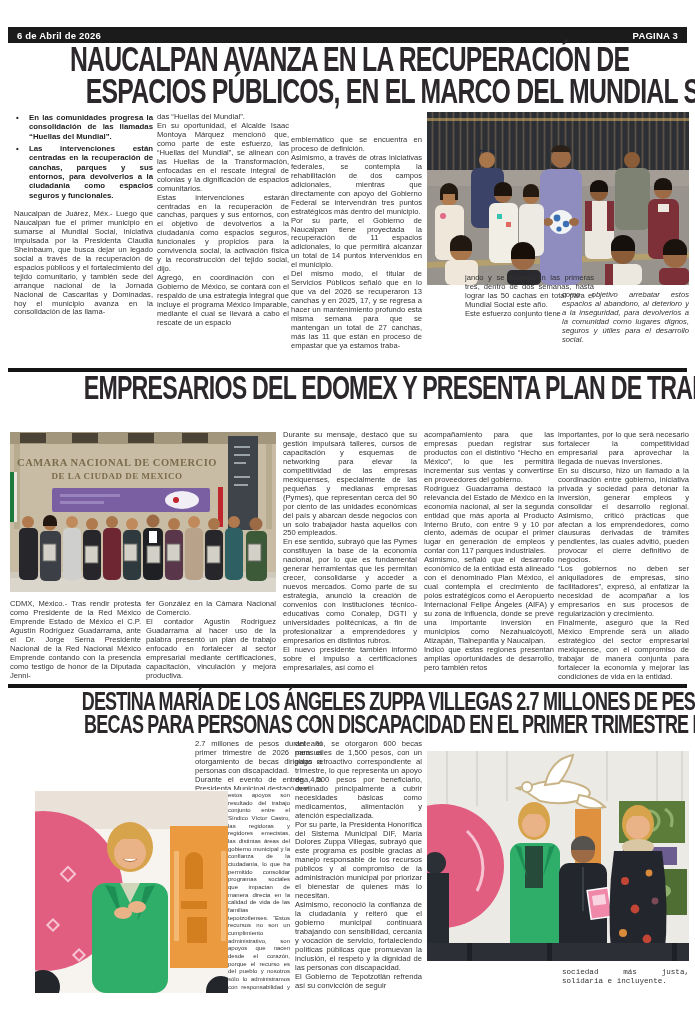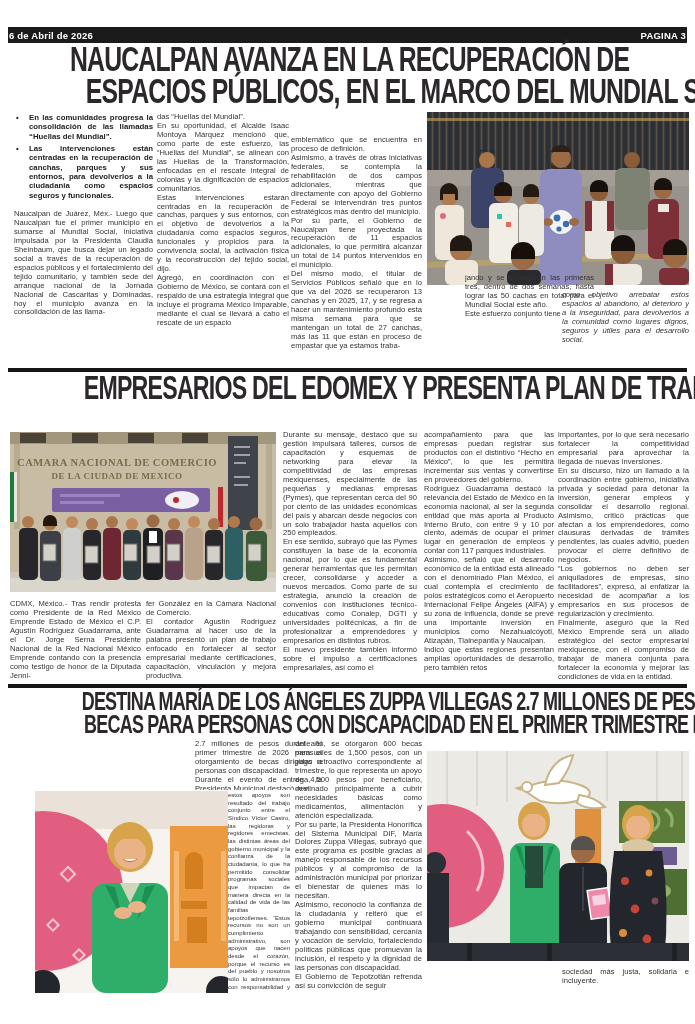--- a/index.html
+++ b/index.html
@@ -1,19 +1,19 @@
 <!DOCTYPE html>
 <html lang="es"><head>
 <meta charset="utf-8">
 <style>
   html,body{margin:0;padding:0;background:#e8e8e8;}
   .page{position:relative;width:695px;height:1024px;background:#ffffff;overflow:hidden;
         font-family:"Liberation Sans","DejaVu Sans",sans-serif;color:#2a2a2a;margin:0 auto;}
   .topbar{position:absolute;left:8px;top:27px;width:679px;height:16px;background:#1b1b1b;color:#fff;
-          display:flex;justify-content:space-between;align-items:center;padding:0 1px;box-sizing:border-box;
+          display:flex;justify-content:space-between;align-items:center;padding:0 9px;box-sizing:border-box;
           font-size:9.5px;font-weight:bold;letter-spacing:.2px;}
   .headline{position:absolute;left:0;width:569px;text-align:center;color:#2b272b;}
   .hl-line{display:block;}
   .hl-inner{display:inline-block;white-space:nowrap;font-weight:800;letter-spacing:-1px;
             transform:scale(0.8,1.12);transform-origin:center;}
   .h1{font-size:31px;line-height:32px;}
   .h2{font-size:29px;line-height:29px;}
   .h3{font-size:22.5px;line-height:23px;}
   .bt{font-size:7.6px;line-height:1.18;text-align:justify;white-space:pre-line;color:#333;
       overflow:hidden;position:absolute;}
@@ -402,15 +402,15 @@
 
     <rect y="192" width="262" height="18" fill="#2c3036"></rect>
     <g fill="#1d2126">
         <rect x="40" y="192" width="5" height="18"></rect>
         <rect x="120" y="192" width="5" height="18"></rect>
         <rect x="245" y="192" width="5" height="18"></rect>
       </g>
   </svg>
 
   <div class="bt" style="left:427px;top:1024px;width:130px;height:40px;font-family:Liberation Mono, monospace;">impulsando acciones que transformen vidas, promoviendo una</div>
-  <div class="bt" style="left:562px;top:968px;width:127px;height:40px;">sociedad más justa, solidaria e incluyente.</div>
+  <div class="bt" style="left:562px;top:968px;width:127px;height:40px;font-family:Liberation Mono, monospace;">sociedad más justa, solidaria e incluyente.</div>
 
 </div>
 
 </body></html>

